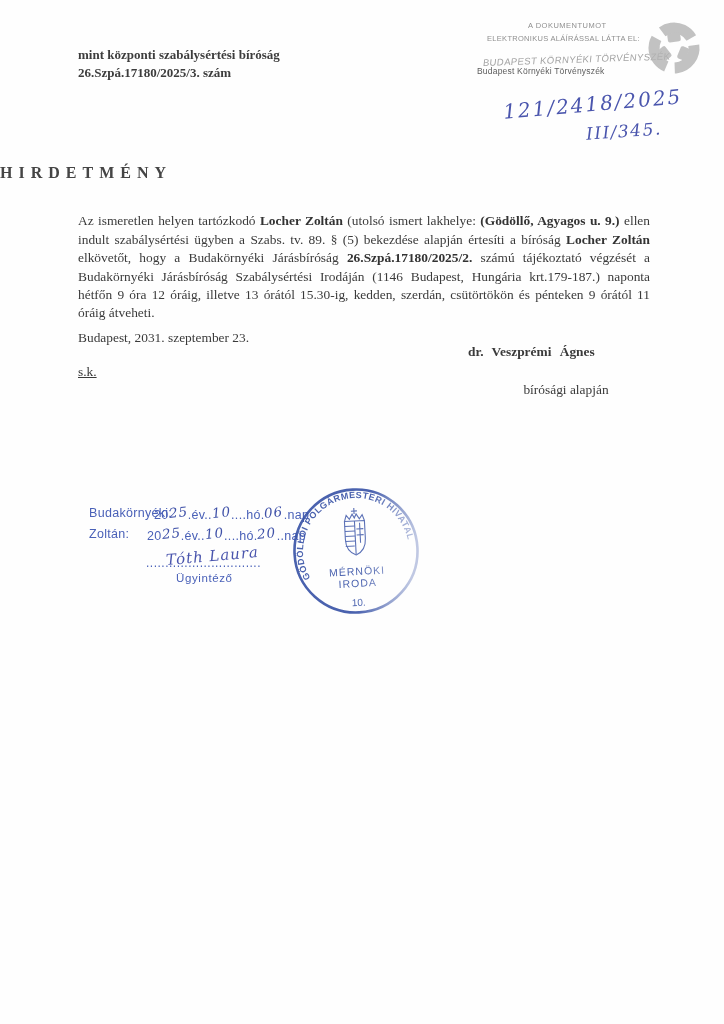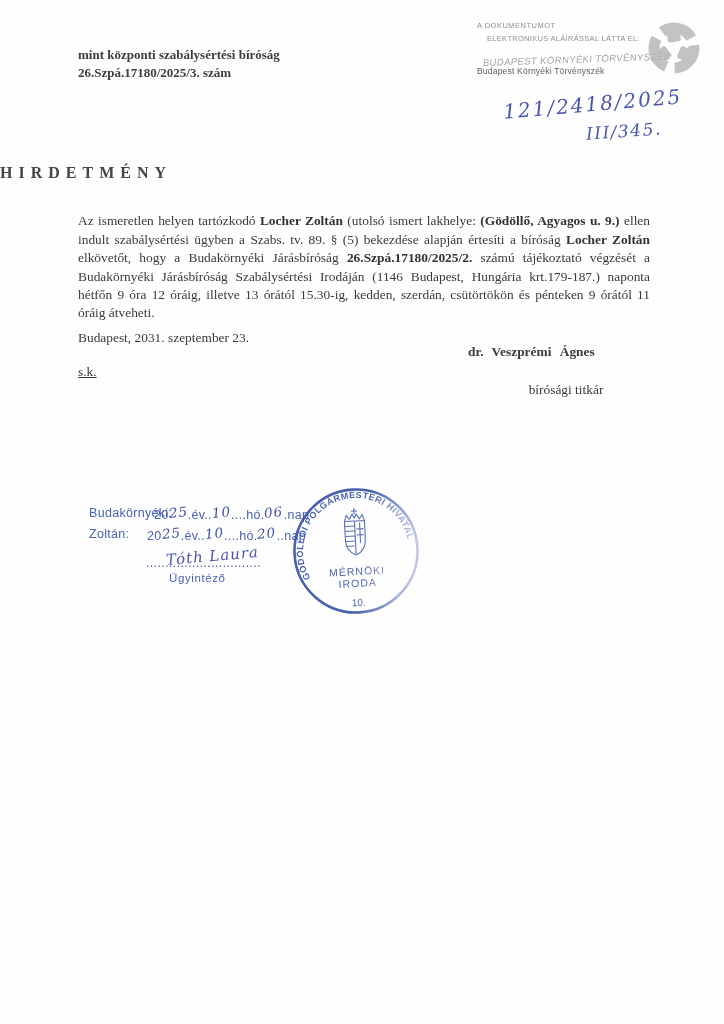--- a/index.html
+++ b/index.html
@@ -7,21 +7,21 @@
     position:relative;width:724px;height:1024px;background:#fefefe;
     margin:0 auto;overflow:hidden;
     font-family:"Liberation Serif",serif;color:#3a3a3a;
   }
   .abs{position:absolute;}
 
   
   .letterhead{left:78px;top:46px;font-size:13px;font-weight:bold;line-height:17.5px;color:#3d3d3d;}
 
   
-  .esign-l1{left:477px;top:21px;font-family:"Liberation Sans",sans-serif;font-size:7.5px;letter-spacing:.5px;color:#8f8f8f;}
+  .esign-l1{left:528px;top:21px;font-family:"Liberation Sans",sans-serif;font-size:7.5px;letter-spacing:.5px;color:#8f8f8f;}
   .esign-l2{left:487px;top:34px;font-family:"Liberation Sans",sans-serif;font-size:7.5px;letter-spacing:.3px;color:#8f8f8f;}
   .esign-org-gray{left:483px;top:57px;font-family:"Liberation Sans",sans-serif;font-size:9.5px;letter-spacing:.4px;
     color:#a3a3a3;transform:rotate(-2deg) skewX(-8deg);transform-origin:left center;white-space:nowrap;}
   .esign-org-dark{left:477px;top:66px;font-family:"Liberation Sans",sans-serif;font-size:8.5px;letter-spacing:.2px;color:#5c5c5c;white-space:nowrap;}
   .esign-logo{left:644px;top:18px;width:60px;height:60px;opacity:.8;transform:rotate(-8deg);}
 
   
   .hw{font-family:"DejaVu Serif",serif;font-style:italic;color:#4a55ad;}
   .hw-case1{left:503px;top:92px;font-size:20px;letter-spacing:2px;transform:rotate(-5deg);white-space:nowrap;}
   .hw-case2{left:586px;top:121px;font-size:17px;letter-spacing:1.5px;transform:rotate(-4deg);white-space:nowrap;}
@@ -41,21 +41,21 @@
   
   .blue-print{font-family:"Liberation Sans",sans-serif;color:#4a61b8;}
   .posted-label{left:89px;top:506px;font-size:12.5px;letter-spacing:.3px;}
   .posted-value{left:154px;top:506px;font-size:12.5px;letter-spacing:.3px;white-space:nowrap;}
   .removed-label{left:89px;top:527px;font-size:12.5px;letter-spacing:.3px;}
   .removed-value{left:147px;top:527px;font-size:12.5px;letter-spacing:.3px;white-space:nowrap;}
   .hw-num{display:inline-block;font-family:"DejaVu Serif",serif;font-style:italic;color:#3f51a8;font-size:13.5px;
     position:relative;top:-2px;transform:rotate(-6deg);letter-spacing:1px;}
   .clerk-sig{left:166px;top:547px;font-size:15px;letter-spacing:1px;transform:rotate(-5deg);white-space:nowrap;}
   .clerk-dots{left:146px;top:556px;font-size:12px;letter-spacing:.5px;color:#4a61b8;}
-  .clerk-label{left:169px;top:572px;font-size:11.5px;letter-spacing:.6px;color:#4a61b8;}
+  .clerk-label{left:176px;top:572px;font-size:11.5px;letter-spacing:.6px;color:#4a61b8;}
 
   
   .round-stamp{left:290px;top:485px;width:132px;height:132px;transform:rotate(-3deg);opacity:.92;
     -webkit-mask-image:linear-gradient(100deg,rgba(0,0,0,1) 55%,rgba(0,0,0,.35) 88%);
     mask-image:linear-gradient(100deg,rgba(0,0,0,1) 55%,rgba(0,0,0,.35) 88%);}
   .round-stamp text{font-family:"Liberation Sans",sans-serif;fill:#3b55a8;}
 </style>
 </head>
 <body>
 
@@ -84,21 +84,21 @@
   <div class="abs hw hw-case1">121/2418/2025</div>
   <div class="abs hw hw-case2">III/345.</div>
 
   <div class="abs title">HIRDETMÉNY</div>
 
   <p class="abs body-par"><span>Az ismeretlen helyen tartózkodó </span><b>Locher Zoltán</b><span> (utolsó ismert lakhelye: </span><b>(Gödöllő, Agyagos u. 9.)</b><span> ellen indult szabálysértési ügyben a Szabs. tv. 89. § (5) bekezdése alapján értesíti a bíróság </span><b>Locher Zoltán</b><span> elkövetőt, hogy a Budakörnyéki Járásbíróság </span><b>26.Szpá.17180/2025/2.</b><span> számú tájékoztató végzését a Budakörnyéki Járásbíróság Szabálysértési Irodáján (1146 Budapest, Hungária krt.179-187.) naponta hétfőn 9 óra 12 óráig, illetve 13 órától 15.30-ig, kedden, szerdán, csütörtökön és pénteken 9 órától 11 óráig átveheti.</span></p>
 
   <div class="abs date-line">Budapest, 2031. szeptember 23.</div>
   <div class="abs signer-name">dr. Veszprémi Ágnes</div>
   <div class="abs sk">s.k.</div>
-  <div class="abs signer-title">bírósági titkár</div>
+  <div class="abs signer-title">bírósági alapján</div>
 
   <div class="abs blue-print posted-label">Budakörnyéki:</div>
   <div class="abs blue-print posted-value"><span>20</span><span class="hw-num">25</span><span>.év..</span><span class="hw-num">10</span><span>....hó.</span><span class="hw-num">06</span><span>.nap</span></div>
 
   <div class="abs blue-print removed-label">Zoltán:</div>
   <div class="abs blue-print removed-value"><span>20</span><span class="hw-num">25</span><span>.év..</span><span class="hw-num">10</span><span>....hó.</span><span class="hw-num">20</span><span>..nap</span></div>
 
   <div class="abs blue-print clerk-dots">..............................</div>
   <div class="abs hw clerk-sig">Tóth Laura</div>
   <div class="abs blue-print clerk-label">Ügyintéző</div>

